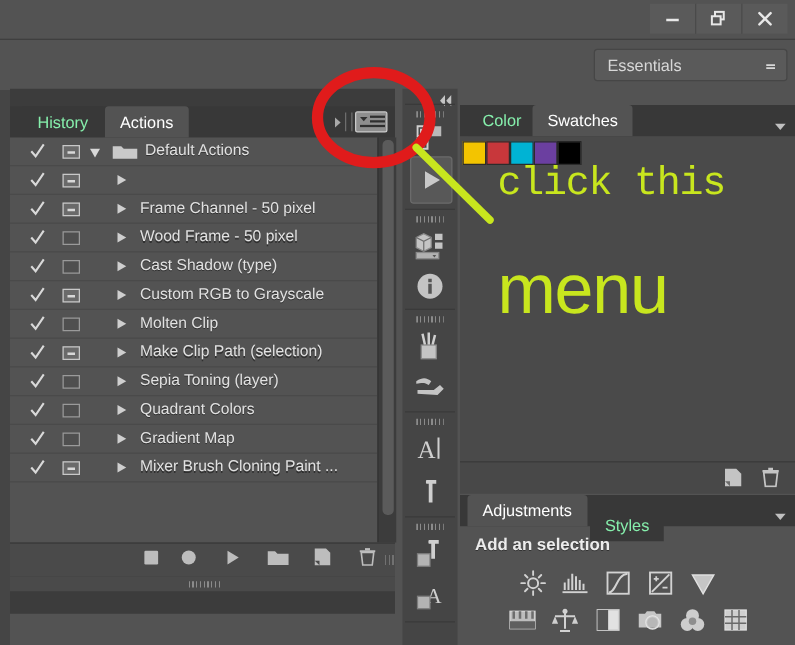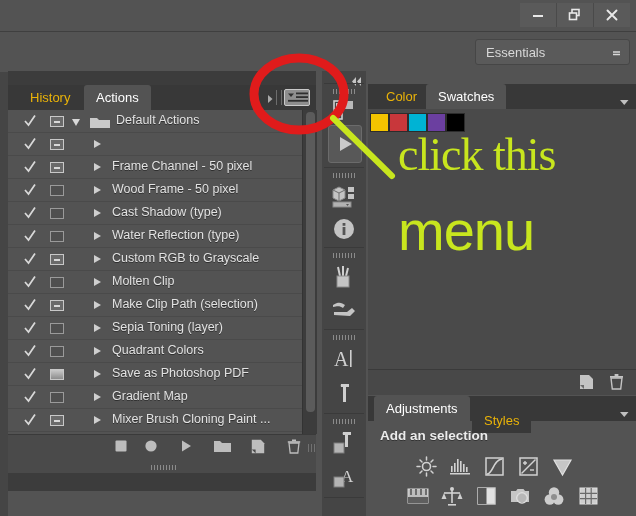--- a/index.html
+++ b/index.html
@@ -24,21 +24,21 @@
     display:flex;align-items:center;padding-left:10px;box-sizing:border-box;font-size:13px;color:#d8d8d8;}
   #essentials .caret{position:absolute;right:7px;top:7px;}
 
   
   #left-dock{left:8px;top:71px;width:308px;height:420px;background:#3c3c3c;}
   #left-dock-inner{position:absolute;left:0;top:0;width:308px;height:420px;}
 
   #tabstrip{position:absolute;left:0;top:14px;width:308px;height:25px;background:#383838;}
   .tab{position:absolute;top:0;height:25px;display:flex;align-items:center;justify-content:center;
        font-size:13px;box-sizing:border-box;padding:0 12px;}
-  .tab.inactive{color:#eab308;background:#383838;}
+  .tab.inactive{color:#86efac;background:#383838;}
   .tab.active{color:#ffffff;background:#535353;border-top-left-radius:3px;border-top-right-radius:3px;}
   #tab-arrow{position:absolute;right:42px;top:6px;}
   #panelmenu-btn{position:absolute;right:6px;top:4px;width:26px;height:17px;
       background:#8e8e8e;border:1px solid #c9c9c9;border-radius:2px;display:flex;align-items:center;padding-left:2px;box-sizing:border-box;}
   #panelmenu-grip{position:absolute;right:34px;top:5px;width:4px;height:15px;
       border-left:1px solid #6d6d6d;border-right:1px solid #6d6d6d;}
 
   #list{position:absolute;left:0;top:39px;width:294px;height:324px;background:#535353;overflow:hidden;}
   .row{position:relative;height:23px;box-sizing:border-box;border-bottom:1px solid #4a4a4a;}
   .chk{position:absolute;left:16px;top:4px;width:12px;height:14px;}
@@ -89,22 +89,22 @@
   .adjrow{position:absolute;left:0;width:268px;display:flex;gap:10px;padding-left:46px;box-sizing:border-box;}
   .adj-ico{width:24px;height:24px;display:flex;align-items:center;justify-content:center;}
 
   
   #canvas-bg{left:0;top:71px;width:636px;height:445px;background:#494949;z-index:-2;}
   #doc-strip{left:8px;top:491px;width:308px;height:25px;background:#535353;}
   #left-edge{left:0;top:71px;width:8px;height:445px;background:#454545;}
 
   
   #anno{left:0;top:0;width:636px;height:516px;pointer-events:none;}
-  #anno-text1{position:absolute;left:398px;top:128px;font-size:46px;color:#c8e61e;
-      font-family:Liberation Serif, serif;letter-spacing:-1px;}
+  #anno-text1{position:absolute;left:398px;top:128px;font-size:32px;color:#c8e61e;
+      font-family:Liberation Mono, monospace;letter-spacing:-1px;}
   #anno-text2{position:absolute;left:398px;top:198px;font-size:56px;color:#c8e61e;
       font-family:"Liberation Sans", sans-serif;letter-spacing:-1px;}
 </style>
 </head>
 <body>
 
 <div class="abs" id="canvas-bg"></div>
 <div class="abs" id="left-edge"></div>
 <div class="abs" id="doc-strip"></div>
 
@@ -206,71 +206,55 @@
               <path d="M1 7 L4.5 11 L11 1.5" fill="none" stroke="#d9d9d9" stroke-width="1.7"></path>
             </svg></span>
           <span class="dlgbox empty"></span>
           <span class="tri right"></span>
           <span class="rlabel indent">Cast Shadow (type)</span>
         </div>
         <div class="row">
           <span class="chk"><svg width="12" height="14" viewBox="0 0 12 14">
               <path d="M1 7 L4.5 11 L11 1.5" fill="none" stroke="#d9d9d9" stroke-width="1.7"></path>
             </svg></span>
+          <span class="dlgbox dash"></span>
+          <span class="tri right"></span>
+          <span class="rlabel indent">Custom RGB to Grayscale</span>
+        </div>
+        <div class="row">
+          <span class="chk"><svg width="12" height="14" viewBox="0 0 12 14">
+              <path d="M1 7 L4.5 11 L11 1.5" fill="none" stroke="#d9d9d9" stroke-width="1.7"></path>
+            </svg></span>
           <span class="dlgbox empty"></span>
           <span class="tri right"></span>
-          <span class="rlabel indent">Water Reflection (type)</span>
+          <span class="rlabel indent">Molten Clip</span>
         </div>
         <div class="row">
           <span class="chk"><svg width="12" height="14" viewBox="0 0 12 14">
               <path d="M1 7 L4.5 11 L11 1.5" fill="none" stroke="#d9d9d9" stroke-width="1.7"></path>
             </svg></span>
           <span class="dlgbox dash"></span>
           <span class="tri right"></span>
-          <span class="rlabel indent">Custom RGB to Grayscale</span>
+          <span class="rlabel indent">Make Clip Path (selection)</span>
         </div>
         <div class="row">
           <span class="chk"><svg width="12" height="14" viewBox="0 0 12 14">
               <path d="M1 7 L4.5 11 L11 1.5" fill="none" stroke="#d9d9d9" stroke-width="1.7"></path>
             </svg></span>
           <span class="dlgbox empty"></span>
           <span class="tri right"></span>
-          <span class="rlabel indent">Molten Clip</span>
-        </div>
-        <div class="row">
-          <span class="chk"><svg width="12" height="14" viewBox="0 0 12 14">
-              <path d="M1 7 L4.5 11 L11 1.5" fill="none" stroke="#d9d9d9" stroke-width="1.7"></path>
-            </svg></span>
-          <span class="dlgbox dash"></span>
-          <span class="tri right"></span>
-          <span class="rlabel indent">Make Clip Path (selection)</span>
+          <span class="rlabel indent">Sepia Toning (layer)</span>
         </div>
         <div class="row">
           <span class="chk"><svg width="12" height="14" viewBox="0 0 12 14">
               <path d="M1 7 L4.5 11 L11 1.5" fill="none" stroke="#d9d9d9" stroke-width="1.7"></path>
             </svg></span>
           <span class="dlgbox empty"></span>
           <span class="tri right"></span>
-          <span class="rlabel indent">Sepia Toning (layer)</span>
-        </div>
-        <div class="row">
-          <span class="chk"><svg width="12" height="14" viewBox="0 0 12 14">
-              <path d="M1 7 L4.5 11 L11 1.5" fill="none" stroke="#d9d9d9" stroke-width="1.7"></path>
-            </svg></span>
-          <span class="dlgbox empty"></span>
-          <span class="tri right"></span>
           <span class="rlabel indent">Quadrant Colors</span>
-        </div>
-        <div class="row">
-          <span class="chk"><svg width="12" height="14" viewBox="0 0 12 14">
-              <path d="M1 7 L4.5 11 L11 1.5" fill="none" stroke="#d9d9d9" stroke-width="1.7"></path>
-            </svg></span>
-          <span class="dlgbox filled"></span>
-          <span class="tri right"></span>
-          <span class="rlabel indent">Save as Photoshop PDF</span>
         </div>
         <div class="row">
           <span class="chk"><svg width="12" height="14" viewBox="0 0 12 14">
               <path d="M1 7 L4.5 11 L11 1.5" fill="none" stroke="#d9d9d9" stroke-width="1.7"></path>
             </svg></span>
           <span class="dlgbox empty"></span>
           <span class="tri right"></span>
           <span class="rlabel indent">Gradient Map</span>
         </div>
         <div class="row">

